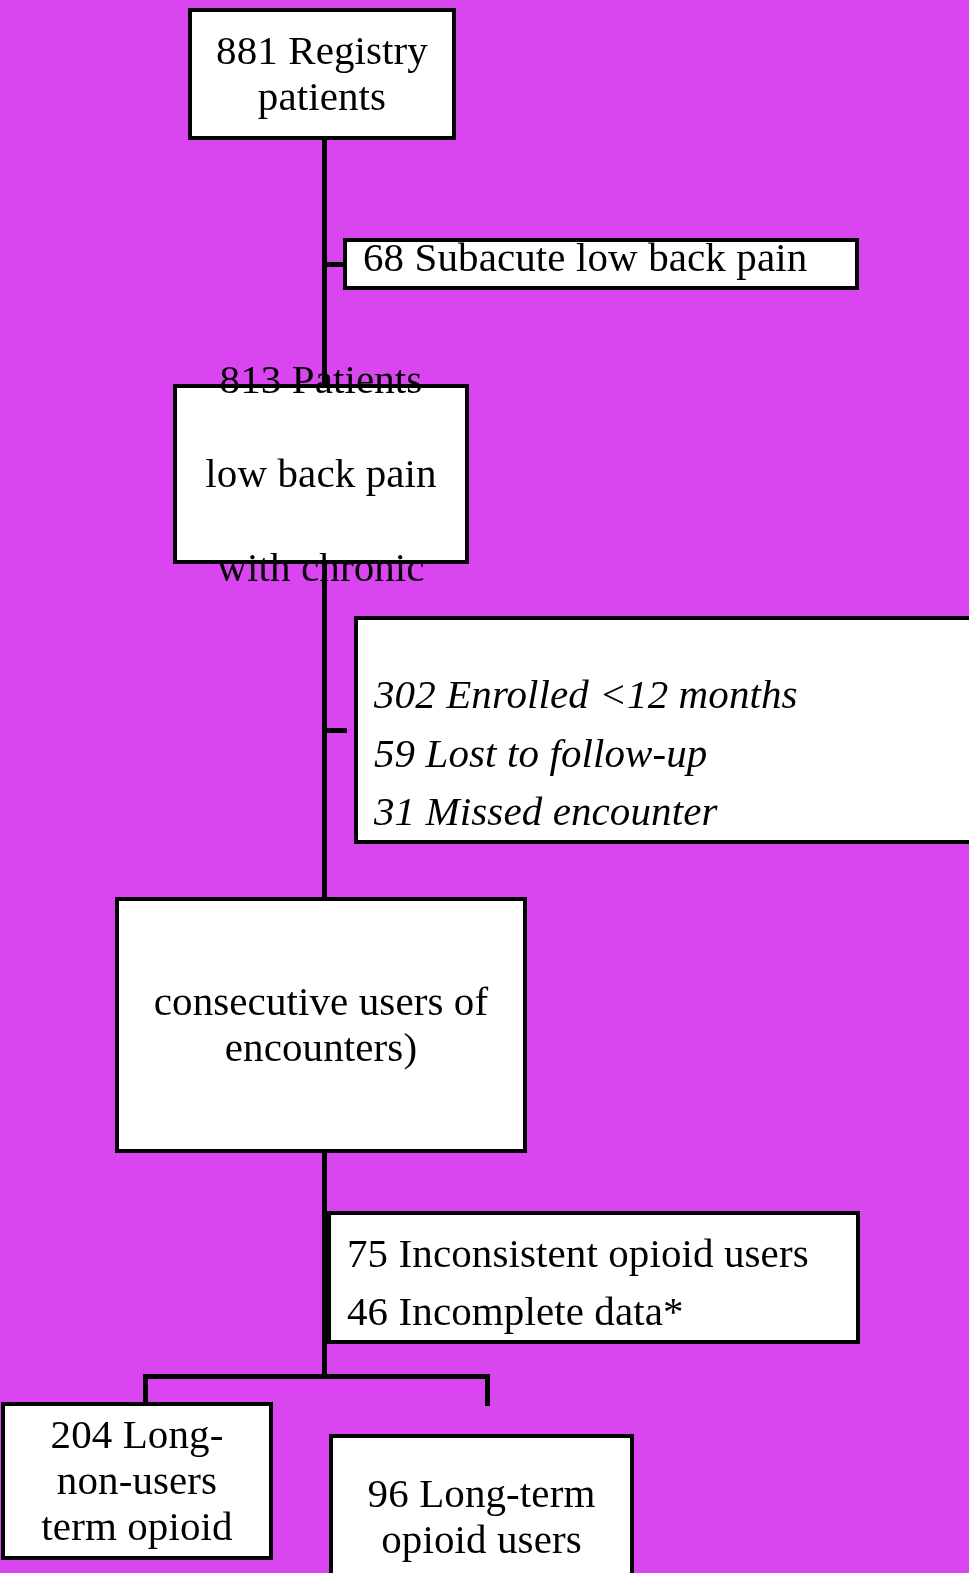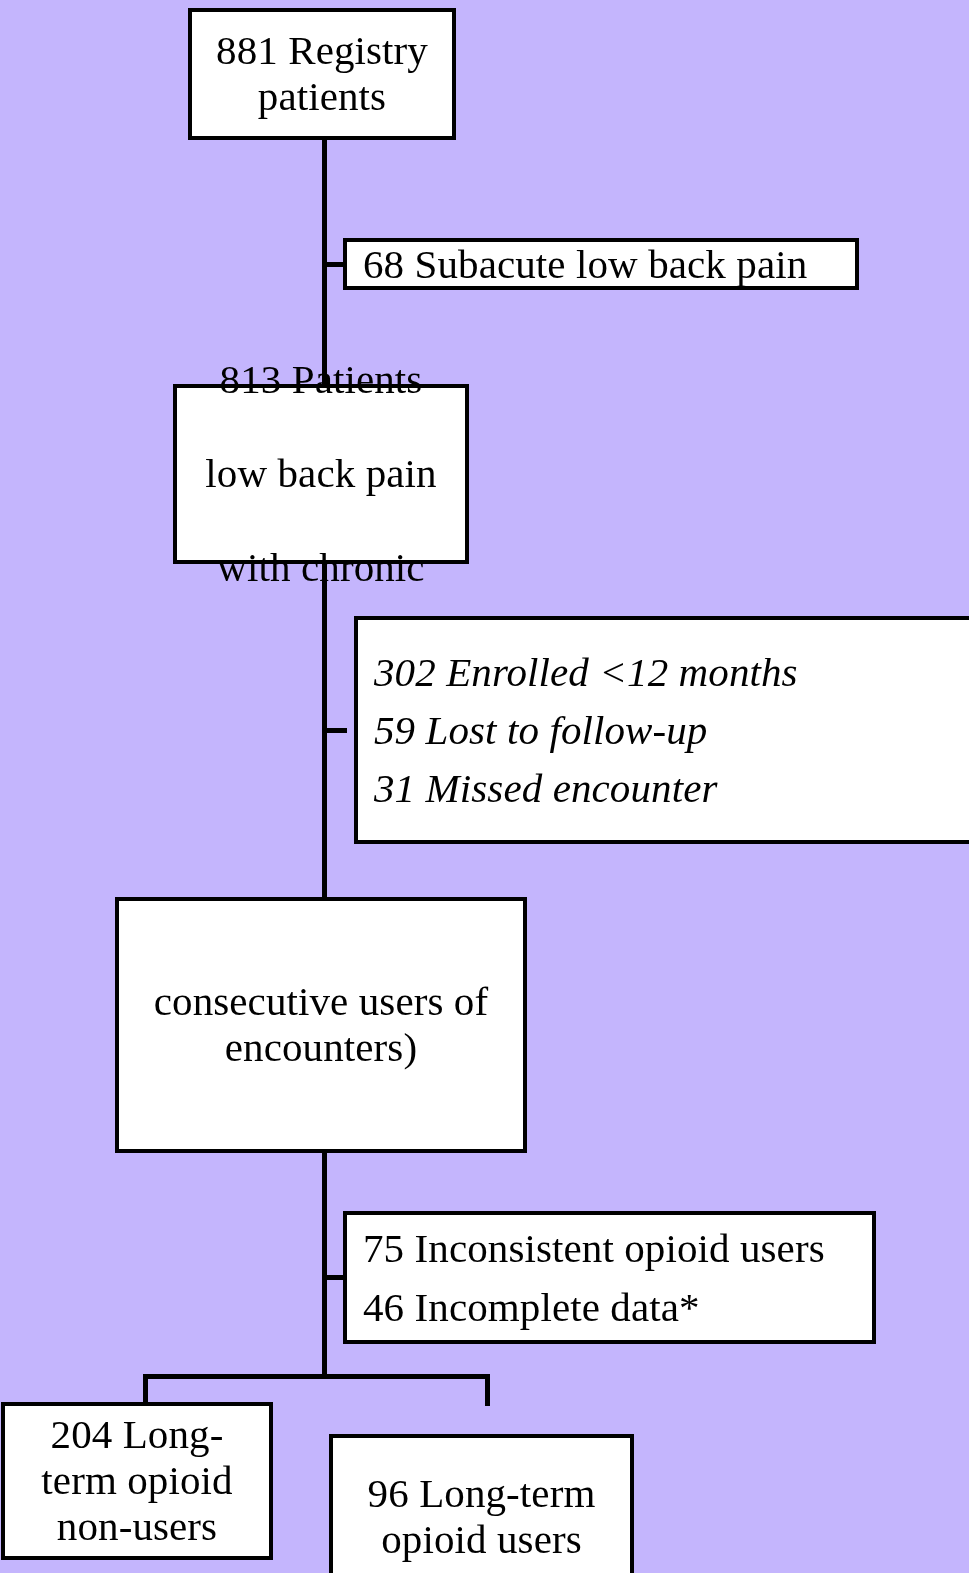--- a/index.html
+++ b/index.html
@@ -8,37 +8,37 @@
     background: #ffffff;
   }
   body {
     font-family: "Liberation Serif", "DejaVu Serif", serif;
     color: #000000;
   }
   #flowchart {
     position: relative;
     width: 969px;
     height: 1573px;
-    background: #c4b5fd;
+    background: #d946ef;
     overflow: hidden;
   }
   .node {
     position: absolute;
     box-sizing: border-box;
     border: 4px solid #000000;
     background: #ffffff;
     display: flex;
     flex-direction: column;
     align-items: center;
     justify-content: center;
     z-index: 3;
   }
   .node.left-align {
     align-items: flex-start;
-    justify-content: center;
+    justify-content: flex-end;
   }
   .node .line {
     display: block;
     white-space: pre;
     line-height: 1.12;
     font-size: 41px;
     letter-spacing: 0.1px;
   }
   .node.left-align .line {
     padding-left: 16px;
@@ -57,21 +57,21 @@
     height: 5px;
     z-index: 1;
   }
 
   
   #box-registry      { left: 188px; top: 8px;    width: 268px; height: 132px; }
   #box-subacute      { left: 343px; top: 238px;  width: 516px; height: 52px;  }
   #box-chronic       { left: 173px; top: 384px;  width: 296px; height: 180px; gap: 48px; }
   #box-excl-1        { left: 354px; top: 616px;  width: 623px; height: 228px; font-style: italic; }
   #box-consecutive   { left: 115px; top: 897px;  width: 412px; height: 256px; }
-  #box-excl-2        { left: 343px; top: 1211px; width: 533px; height: 133px; }
+  #box-excl-2        { left: 327px; top: 1211px; width: 533px; height: 133px; }
   #box-nonusers      { left: 1px;   top: 1402px; width: 272px; height: 158px; }
   #box-users         { left: 329px; top: 1402px; width: 305px; height: 165px; margin-top: 32px; }
 
   
   #spine-1 { left: 322px; top: 136px;  height: 252px; }
   #spine-2 { left: 322px; top: 560px;  height: 341px; }
   #spine-3 { left: 322px; top: 1149px; height: 230px; }
 
   
   #stub-1 { left: 322px; top: 262px;  width: 25px; }
@@ -127,22 +127,22 @@
     <span class="line">encounters)</span>
   </div>
 
   <div class="node left-align" id="box-excl-2">
     <span class="line">75 Inconsistent opioid users</span>
     <span class="line">46 Incomplete data*</span>
   </div>
 
   <div class="node" id="box-nonusers">
     <span class="line">204 Long-</span>
+    <span class="line">non-users</span>
     <span class="line">term opioid</span>
-    <span class="line">non-users</span>
   </div>
 
   <div class="node" id="box-users">
     <span class="line">96 Long-term</span>
     <span class="line">opioid users</span>
   </div>
 
 </div>
 
 </body></html>

